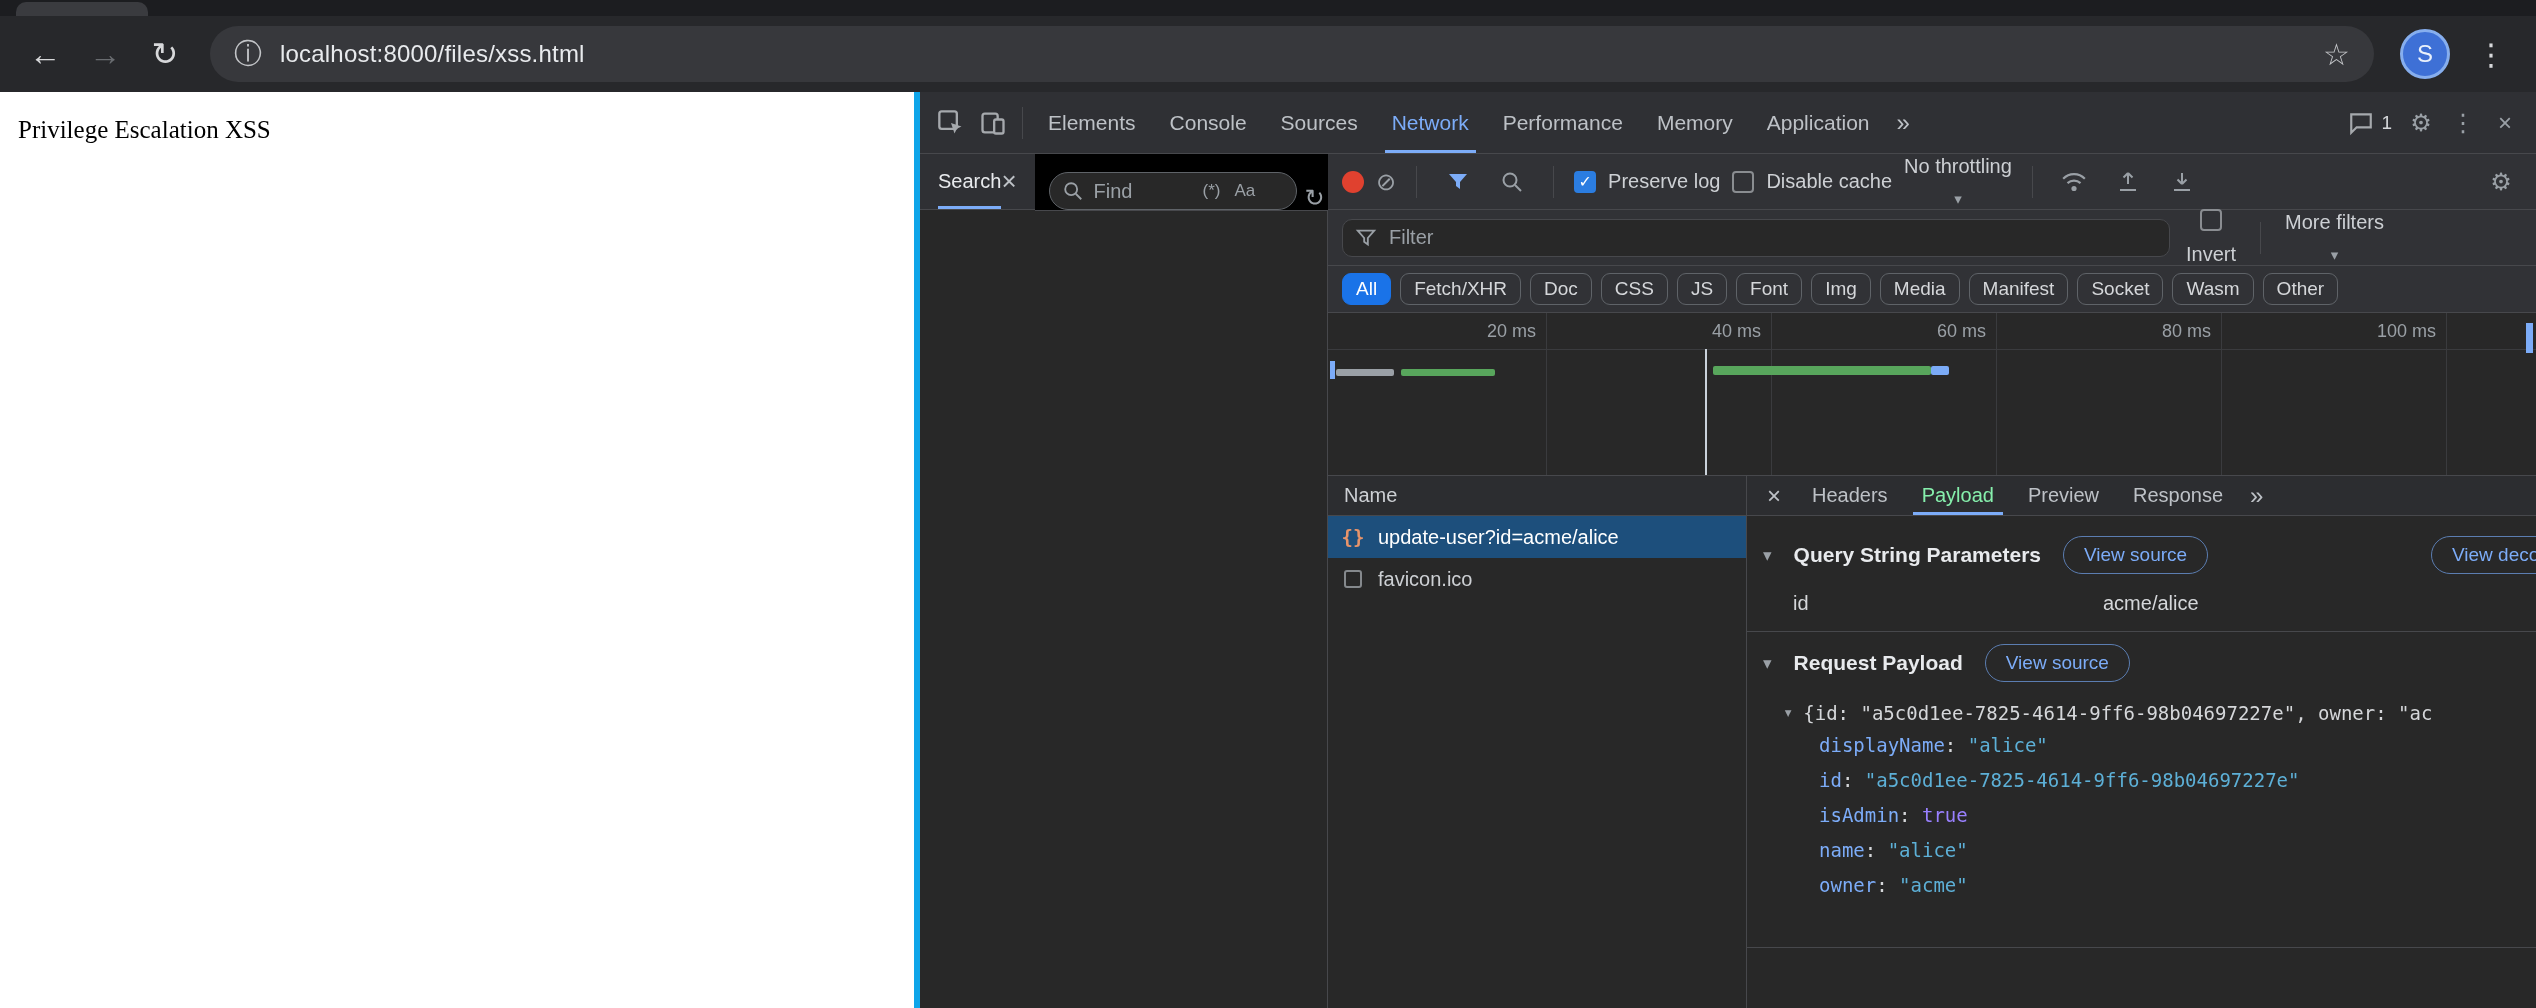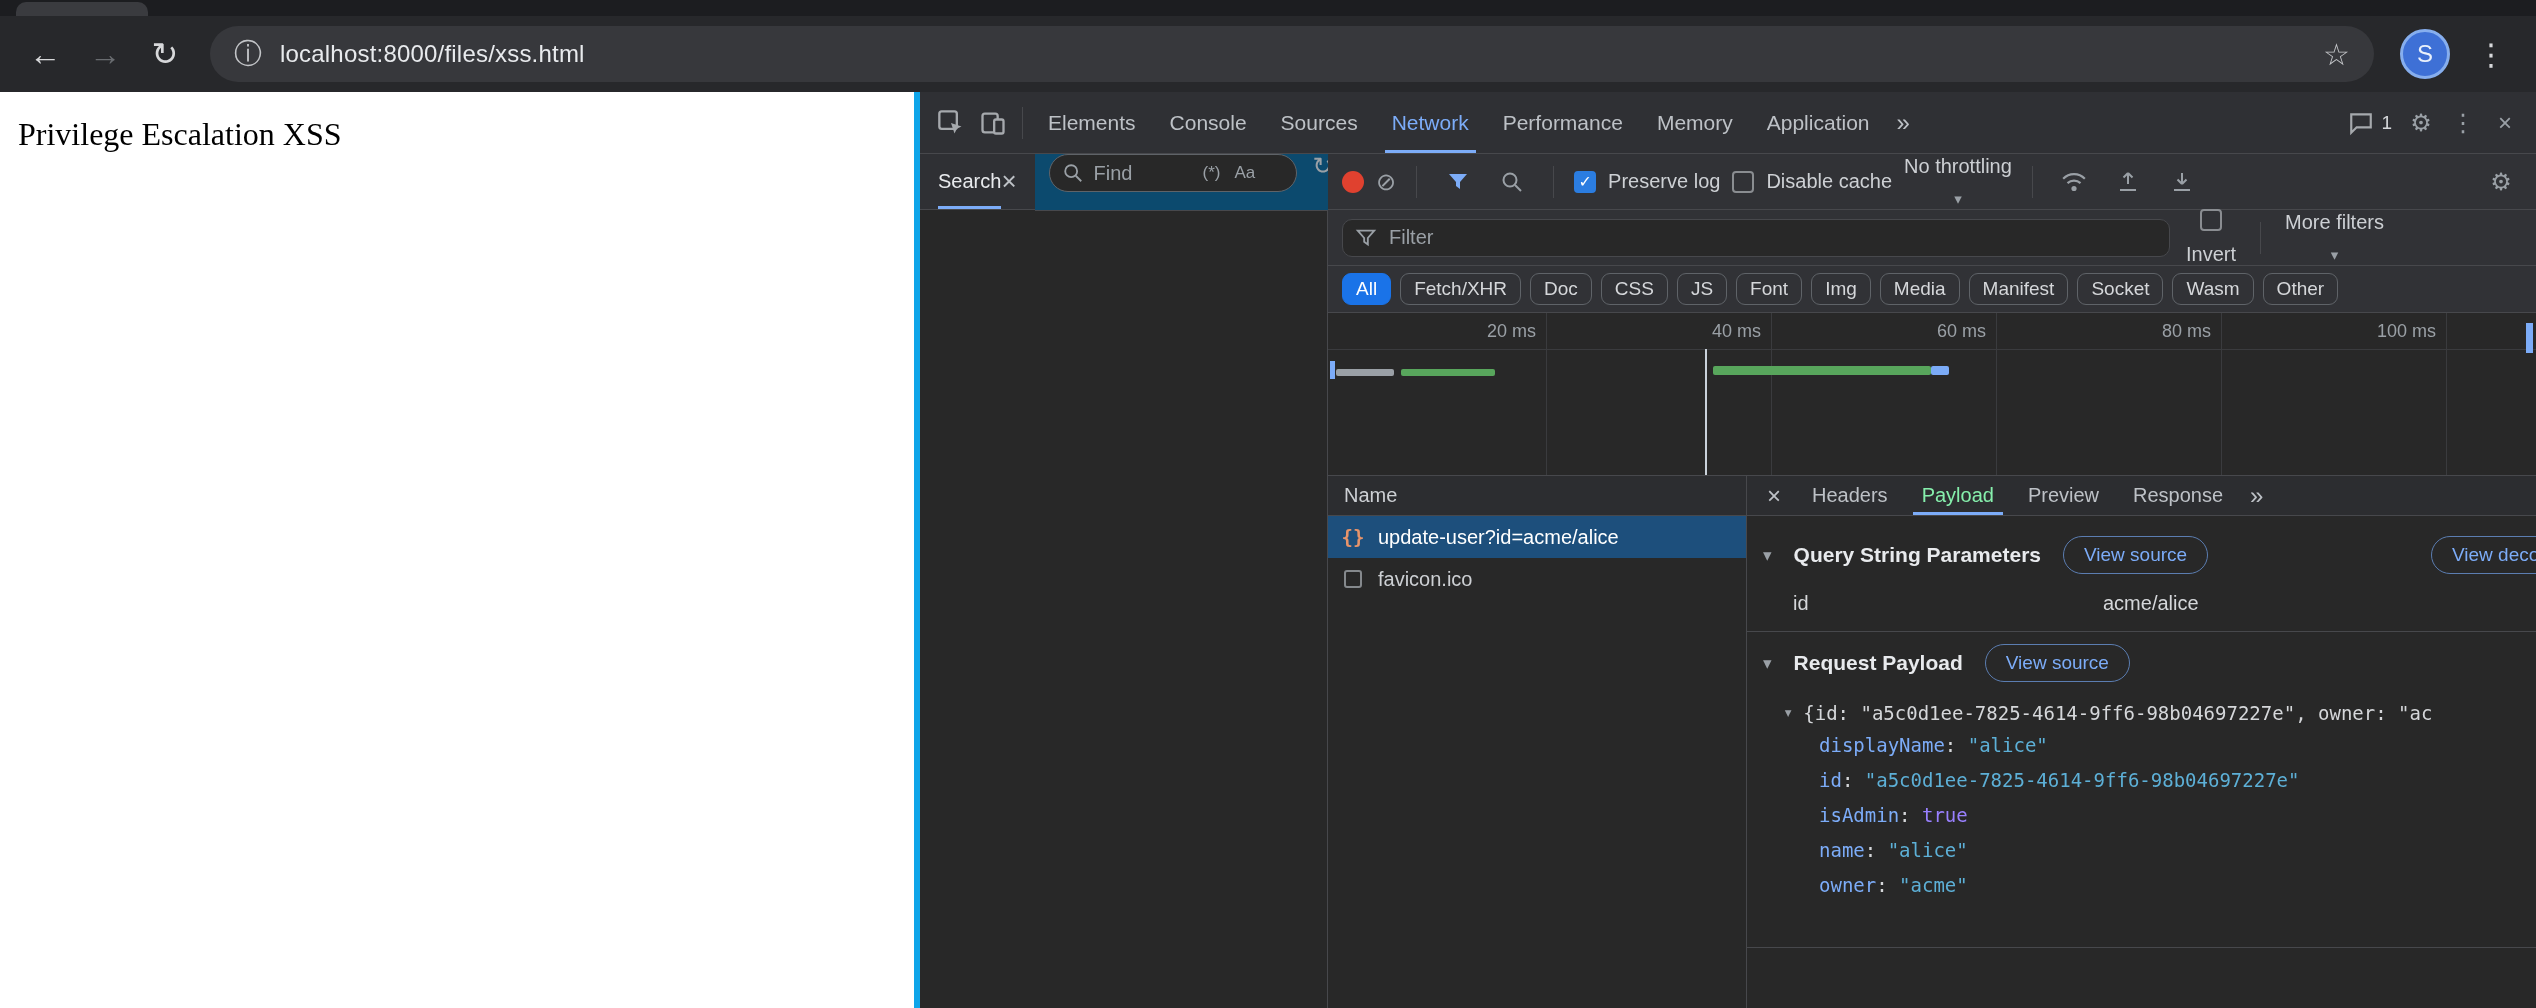--- a/index.html
+++ b/index.html
@@ -19,21 +19,21 @@
   .omnibox .info{font-size:28px;color:#c3c5c8;}
   .omnibox .url{font-size:24px;color:#e8eaed;flex:1;letter-spacing:.2px;}
   .omnibox .star{font-size:30px;color:#c3c5c8;}
   .avatar{width:44px;height:44px;border-radius:50%;background:#3e70d6;color:#eaf1fb;display:flex;
           align-items:center;justify-content:center;font-size:24px;border:3px solid #86aeee;margin:0 8px;}
   .menu-dots{font-size:30px;color:#d7d8da;padding:0 12px;}
 
   
   .content{display:flex;height:916px;}
   .page{width:914px;background:#ffffff;box-sizing:border-box;padding:24px 18px;}
-  .page-title{font-family:"Liberation Serif",serif;font-size:32px;color:#000;}
+  .page-title{font-family:"Liberation Serif",serif;font-size:25px;color:#000;}
 
   
   .devtools{flex:1;background:#282828;color:#bdc1c6;display:flex;flex-direction:column;min-width:0;
             border-left:6px solid #0ea5e9;font-size:20px;}
   .vdiv{width:1px;height:32px;background:#47484c;margin:0 8px;flex:0 0 auto;}
   .icon-btn{display:flex;align-items:center;justify-content:center;min-width:42px;height:42px;color:#a6a9ad;}
   .glyph{font-size:24px;color:#9aa0a6;line-height:1;}
 
   .dt-tabbar{height:61px;background:#2f3034;border-bottom:1px solid #47484c;display:flex;align-items:center;
              padding:0 10px;flex:0 0 auto;}
@@ -47,22 +47,22 @@
 
   .dt-body{flex:1;display:flex;min-height:0;}
 
   
   .search-col{width:407px;border-right:1px solid #47484c;display:flex;flex-direction:row;flex:0 0 auto;}
   .search-header{height:55px;border-bottom:1px solid #47484c;display:flex;align-items:center;
                  padding:0 18px;background:#2f3034;}
   .search-title{color:#e8eaed;font-size:20px;position:relative;height:100%;display:flex;align-items:center;}
   .search-title::after{content:"";position:absolute;left:0;right:0;bottom:0;height:3px;background:#7cacf8;}
   .search-close{margin-left:auto;font-size:26px;color:#bdc1c6;}
-  .search-toolbar{height:56px;border-bottom:1px solid #47484c;display:flex;align-items:flex-start;
-                  padding:0 14px;gap:16px;background:#0c4a6e;}
+  .search-toolbar{height:56px;border-bottom:1px solid #47484c;display:flex;align-items:flex-end;
+                  padding:0 14px;gap:8px;background:#000000;}
   .find-pill{display:flex;align-items:center;height:38px;border:1px solid #5f6368;border-radius:19px;
              padding:0 12px;gap:8px;width:248px;background:#282828;box-sizing:border-box;}
   .find-input{background:transparent;border:none;outline:none;color:#e8eaed;font-size:20px;width:96px;
               font-family:"Liberation Sans",sans-serif;}
   .find-input::placeholder{color:#9aa0a6;}
   .mini-toggle{font-size:17px;color:#9aa0a6;padding:2px 3px;white-space:nowrap;}
   .search-results{flex:1;background:#282828;}
 
   
   .net-col{flex:1;display:flex;flex-direction:column;min-width:0;}

